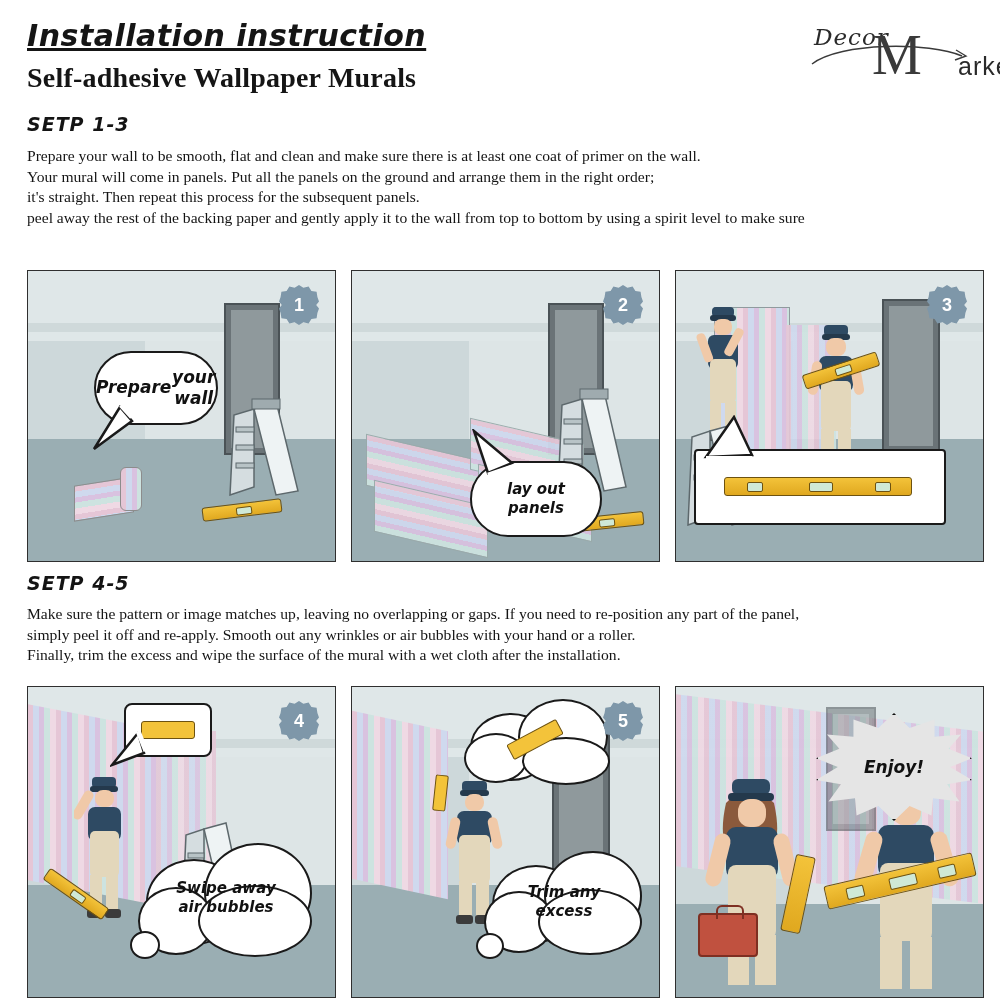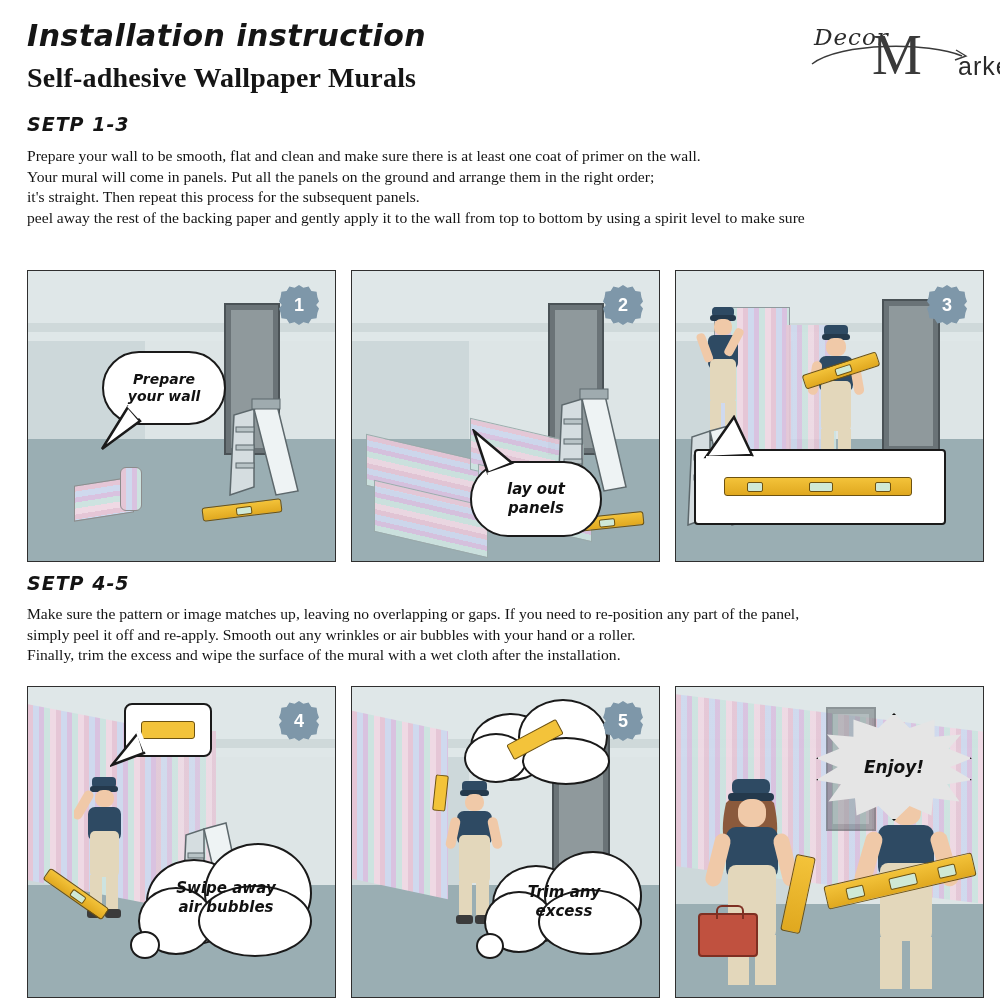--- a/index.html
+++ b/index.html
@@ -13,20 +13,21 @@
   }
   .page{position:relative;width:1000px;height:1000px;}
 
   
   .title-main{
     position:absolute;left:27px;top:18px;
     font-family:"DejaVu Sans", sans-serif;
     font-style:italic;font-weight:bold;
     font-size:30px;letter-spacing:.5px;
     color:#151515;
+    text-decoration:underline;
   }
   .title-sub{
     position:absolute;left:27px;top:62px;
     font-family:"Liberation Serif", serif;
     font-weight:bold;font-size:28px;color:#151515;
     letter-spacing:.2px;
   }
 
   
   .logo{position:absolute;right:18px;top:10px;width:190px;height:78px;}
@@ -202,21 +203,21 @@
 
       <svg class="ladder" style="left:196px;top:120px;width:86px;height:110px" viewBox="0 0 86 110">
         <polygon points="6,104 30,96 30,18 10,24" fill="#d5dde0" stroke="#5d686c" stroke-width="1.5"></polygon>
         <polygon points="30,18 52,10 74,100 52,104" fill="#eef3f4" stroke="#5d686c" stroke-width="1.5"></polygon>
         <rect x="12" y="36" width="18" height="5" fill="#b8c3c6" stroke="#5d686c" stroke-width="1"></rect>
         <rect x="12" y="54" width="18" height="5" fill="#b8c3c6" stroke="#5d686c" stroke-width="1"></rect>
         <rect x="12" y="72" width="18" height="5" fill="#b8c3c6" stroke="#5d686c" stroke-width="1"></rect>
         <rect x="28" y="8" width="28" height="10" fill="#9fabaf" stroke="#5d686c" stroke-width="1"></rect>
       </svg>
 
-      <div class="bubble" style="left:74px;top:80px;width:120px;height:70px;font-size:14px;flex-direction:column">
+      <div class="bubble" style="left:66px;top:80px;width:120px;height:70px;font-size:17px;flex-direction:row">
         <div>Prepare</div>
         <div>your wall</div>
         <svg style="position:absolute;left:-6px;top:52px;width:50px;height:46px" viewBox="0 0 50 46">
           <path d="M30 2 L4 44 L42 16 Z" fill="#fff" stroke="#1a1a1a" stroke-width="2.5"></path>
           <path d="M31 0 L42 12" stroke="#fff" stroke-width="5"></path>
         </svg>
       </div>
       <div class="badge">1</div>
     </div>
 

